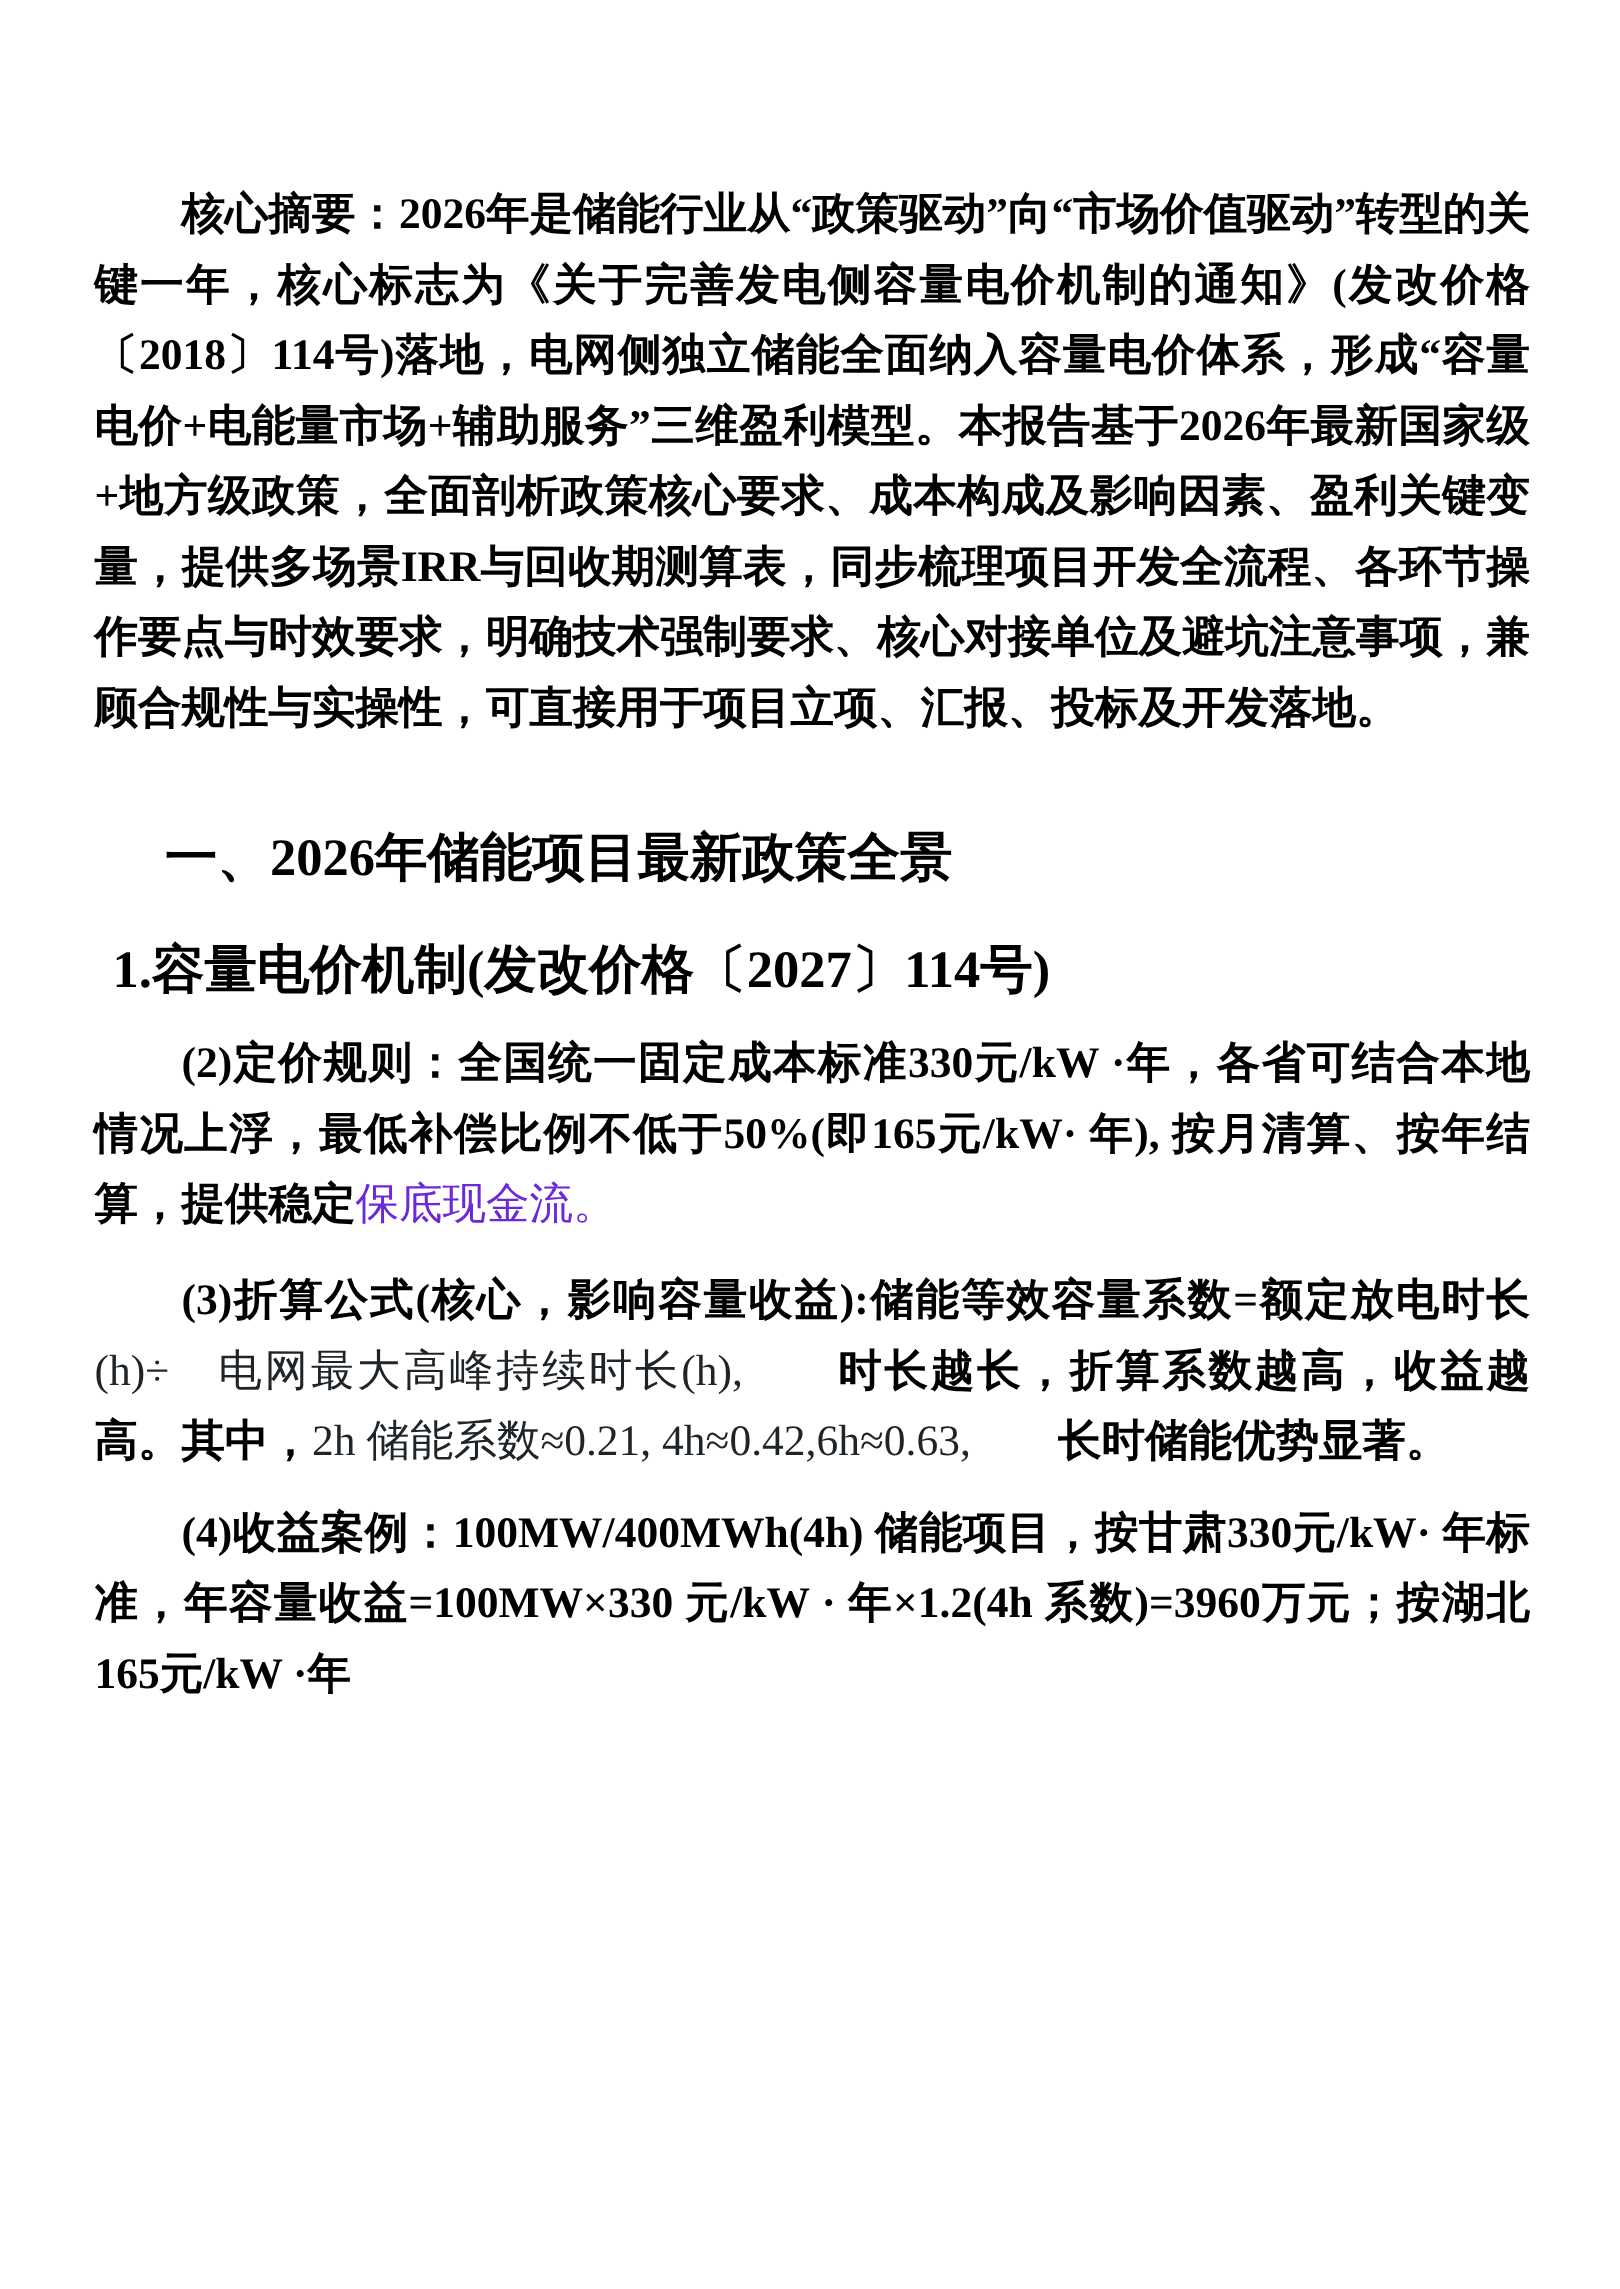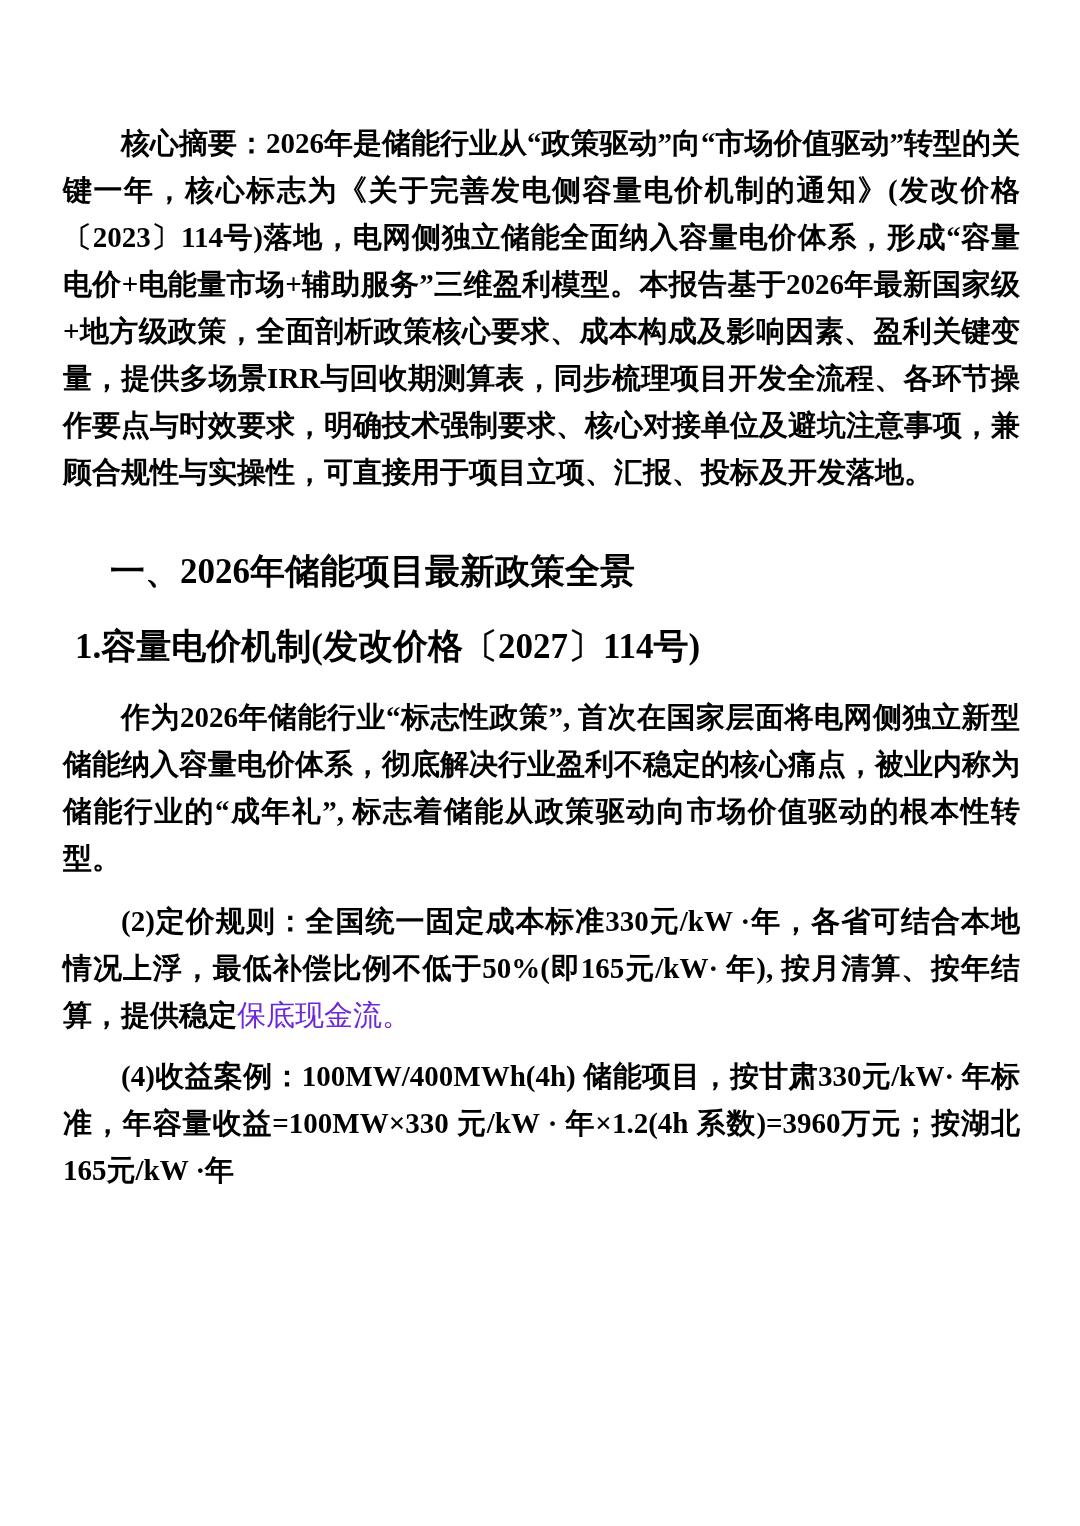--- a/index.html
+++ b/index.html
@@ -51,28 +51,28 @@
   .formula {
     color: #1f2428;
     font-weight: 400;
   }
 </style>
 </head>
 <body>
 
 <div class="page">
 
-  <p class="para indent">核心摘要：2026年是储能行业从“政策驱动”向“市场价值驱动”转型的关键一年，核心标志为《关于完善发电侧容量电价机制的通知》(发改价格〔2023〕114号)落地，电网侧独立储能全面纳入容量电价体系，形成“容量电价+电能量市场+辅助服务”三维盈利模型。本报告基于2026年最新国家级+地方级政策，全面剖析政策核心要求、成本构成及影响因素、盈利关键变量，提供多场景IRR与回收期测算表，同步梳理项目开发全流程、各环节操作要点与时效要求，明确技术强制要求、核心对接单位及避坑注意事项，兼顾合规性与实操性，可直接用于项目立项、汇报、投标及开发落地。</p>
+  <p class="para indent">核心摘要：2026年是储能行业从“政策驱动”向“市场价值驱动”转型的关键一年，核心标志为《关于完善发电侧容量电价机制的通知》(发改价格〔2018〕114号)落地，电网侧独立储能全面纳入容量电价体系，形成“容量电价+电能量市场+辅助服务”三维盈利模型。本报告基于2026年最新国家级+地方级政策，全面剖析政策核心要求、成本构成及影响因素、盈利关键变量，提供多场景IRR与回收期测算表，同步梳理项目开发全流程、各环节操作要点与时效要求，明确技术强制要求、核心对接单位及避坑注意事项，兼顾合规性与实操性，可直接用于项目立项、汇报、投标及开发落地。</p>
 
   <h2 class="hd h-1">一、2026年储能项目最新政策全景</h2>
 
 
   <h4 class="hd h-3">1.容量电价机制(发改价格〔2027〕114号)</h4>
 
-  <p class="para indent mt-p2">作为2026年储能行业“标志性政策”, 首次在国家层面将电网侧独立新型储能纳入容量电价体系，彻底解决行业盈利不稳定的核心痛点，被业内称为储能行业的“成年礼”, 标志着储能从政策驱动向市场价值驱动的根本性转型。</p>
 
 
   <p class="para indent mt-p4"><span>(2)定价规则：全国统一固定成本标准330元/kW ·年，各省可结合本地情况上浮，最低补偿比例不低于50%(即165元/kW· 年), 按月清算、按年结算，提供稳定</span><span class="muted">保底现金流。</span></p>
 
+  <p class="para indent mt-p5"><span>(3)折算公式(核心，影响容量收益):储能等效容量系数=额定放电时长</span><span class="formula">(h)÷　电网最大高峰持续时长(h),</span><span>　　时长越长，折算系数越高，收益越高。其中，</span><span class="formula">2h 储能系数≈0.21, 4h≈0.42,6h≈0.63,</span><span>　　长时储能优势显著。</span></p>
 
   <p class="para indent mt-p6">(4)收益案例：100MW/400MWh(4h) 储能项目，按甘肃330元/kW· 年标准，年容量收益=100MW×330 元/kW · 年×1.2(4h 系数)=3960万元；按湖北165元/kW ·年</p>
 
 </div>
 
 </body></html>

